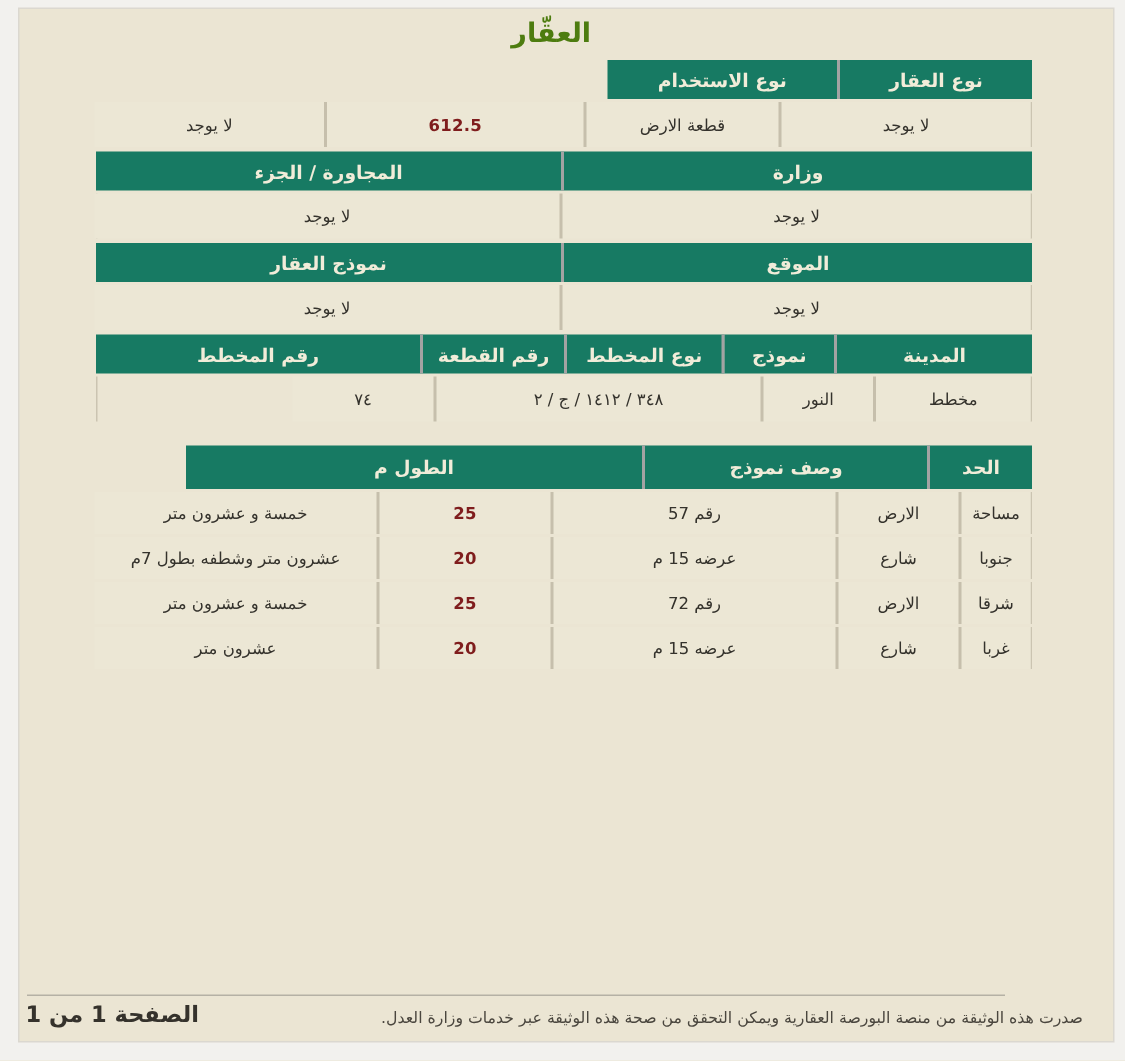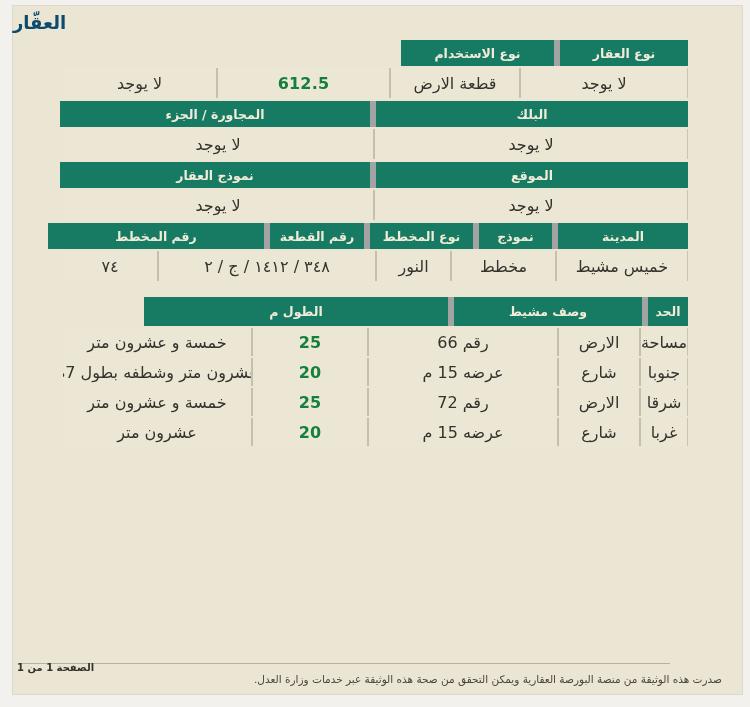--- a/index.html
+++ b/index.html
@@ -7,46 +7,46 @@
     width:750px;height:707px;position:relative;overflow:hidden;
     background:#f2f1ee;
     font-family:"DejaVu Sans", sans-serif;
   }
   .paper{
     position:absolute;left:13px;top:6px;width:729px;height:688px;
     background:#ebe5d3;direction:rtl;
     box-shadow:0 0 0 1px #dbd8d0;
   }
   .doc-title{
-    margin:6px 20px 4px 0;text-align:left;
-    font-size:18px;font-weight:bold;color:#0c4a6e;height:24px;
+    margin:6px 20px 4px 0;text-align:center;
+    font-size:18px;font-weight:bold;color:#4d7c0f;height:24px;
   }
   .tbl{width:624px;margin:0 54px 0 auto;}
   .tbl2{margin-top:16px;}
   .grp{margin-bottom:3px;}
   .row{display:flex;direction:rtl;}
   .hrow{height:26px;margin-bottom:2px;}
   .vrow{height:30px;border-left:1px solid #cbc4b1;border-right:1px solid #cbc4b1;}
   .brow{height:28px;margin-top:2px;border-left:1px solid #cbc4b1;border-right:1px solid #cbc4b1;}
   .bh{height:29px;margin-bottom:0;}
   .cell{
     box-sizing:content-box;flex:0 0 auto;
     display:flex;align-items:center;justify-content:center;
     overflow:hidden;white-space:nowrap;
   }
   .h{
     background:#177a63;color:#f1ecd9;
     font-size:12.5px;font-weight:bold;
   }
-  .h:not(:first-child){border-right:6px solid #a3a3a3;}
+  .h:not(:first-child){border-right:2px solid #a3a3a3;}
   .v{
-    background:#ece7d5;color:#34322c;font-size:16px;
+    background:#ece7d5;color:#34322c;font-size:11px;
   }
   .v:not(:first-child){border-right:2px solid #c6bfac;}
-  .num{font-weight:bold;color:#15803d;letter-spacing:.2px;}
+  .num{font-weight:bold;color:#7f1d1d;letter-spacing:.2px;}
   .watermark{
     position:absolute;right:auto;left:430px;top:250px;
     width:260px;pointer-events:none;direction:ltr;text-align:center;z-index:5;
   }
   .wm-logo{
     font-size:50px;font-weight:bold;line-height:52px;
     color:rgba(255,255,255,0.78);
     text-shadow:0 0 2px rgba(130,125,110,0.25);
   }
   .wm-url{
@@ -57,22 +57,22 @@
   }
   .footer-line{
     position:absolute;bottom:30px;left:5px;right:72px;
     border-top:1px solid #b5b1a5;
   }
   .footer-note{
     position:absolute;bottom:9px;right:20px;
     font-size:10.5px;color:#4a463e;
   }
   .footer-page{
-    position:absolute;bottom:21px;left:4px;
-    font-size:10px;font-weight:bold;color:#35322c;direction:rtl;
+    position:absolute;bottom:9px;left:4px;
+    font-size:15px;font-weight:bold;color:#35322c;direction:rtl;
   }
 </style>
 </head>
 <body>
 
 <div class="paper">
 
   <div class="doc-title">العقّار</div>
 
   <div class="tbl">
@@ -85,21 +85,21 @@
       <div class="row vrow">
         <div class="cell v" style="width:166px">لا يوجد</div>
         <div class="cell v" style="width:128px">قطعة الارض</div>
         <div class="cell v num" style="width:171px">612.5</div>
         <div class="cell v" style="width:153px">لا يوجد</div>
       </div>
     </div>
 
     <div class="grp">
       <div class="row hrow">
-        <div class="cell h" style="width:312px">البلك</div>
+        <div class="cell h" style="width:312px">وزارة</div>
         <div class="cell h" style="width:310px">المجاورة / الجزء</div>
       </div>
       <div class="row vrow">
         <div class="cell v" style="width:312px">لا يوجد</div>
         <div class="cell v" style="width:310px">لا يوجد</div>
       </div>
     </div>
 
     <div class="grp">
       <div class="row hrow">
@@ -114,41 +114,40 @@
 
     <div class="grp">
       <div class="row hrow">
         <div class="cell h" style="width:130px">المدينة</div>
         <div class="cell h" style="width:73px">نموذج</div>
         <div class="cell h" style="width:103px">نوع المخطط</div>
         <div class="cell h" style="width:94px">رقم القطعة</div>
         <div class="cell h" style="width:216px">رقم المخطط</div>
       </div>
       <div class="row vrow">
-        <div class="cell v" style="width:130px">خميس مشيط</div>
         <div class="cell v" style="width:103px">مخطط</div>
         <div class="cell v" style="width:73px">النور</div>
         <div class="cell v" style="width:216px">٣٤٨ / ١٤١٢ / ج / ٢</div>
         <div class="cell v" style="width:94px">٧٤</div>
       </div>
     </div>
 
   </div>
 
   <div class="tbl tbl2">
     <div class="row hrow bh">
-      <div class="cell h" style="width:40px">الحد</div>
-      <div class="cell h" style="width:188px">وصف مشيط</div>
+      <div class="cell h" style="width:68px">الحد</div>
+      <div class="cell h" style="width:188px">وصف نموذج</div>
       <div class="cell h" style="width:304px">الطول م</div>
     </div>
 
     <div class="row brow">
       <div class="cell v" style="width:46px">مساحة</div>
       <div class="cell v" style="width:80px">الارض</div>
-      <div class="cell v" style="width:188px">رقم 66</div>
+      <div class="cell v" style="width:188px">رقم 57</div>
       <div class="cell v num" style="width:114px">25</div>
       <div class="cell v" style="width:188px">خمسة و عشرون متر</div>
     </div>
 
     <div class="row brow">
       <div class="cell v" style="width:46px">جنوبا</div>
       <div class="cell v" style="width:80px">شارع</div>
       <div class="cell v" style="width:188px">عرضه 15 م</div>
       <div class="cell v num" style="width:114px">20</div>
       <div class="cell v" style="width:188px">عشرون متر وشطفه بطول 7م</div>

